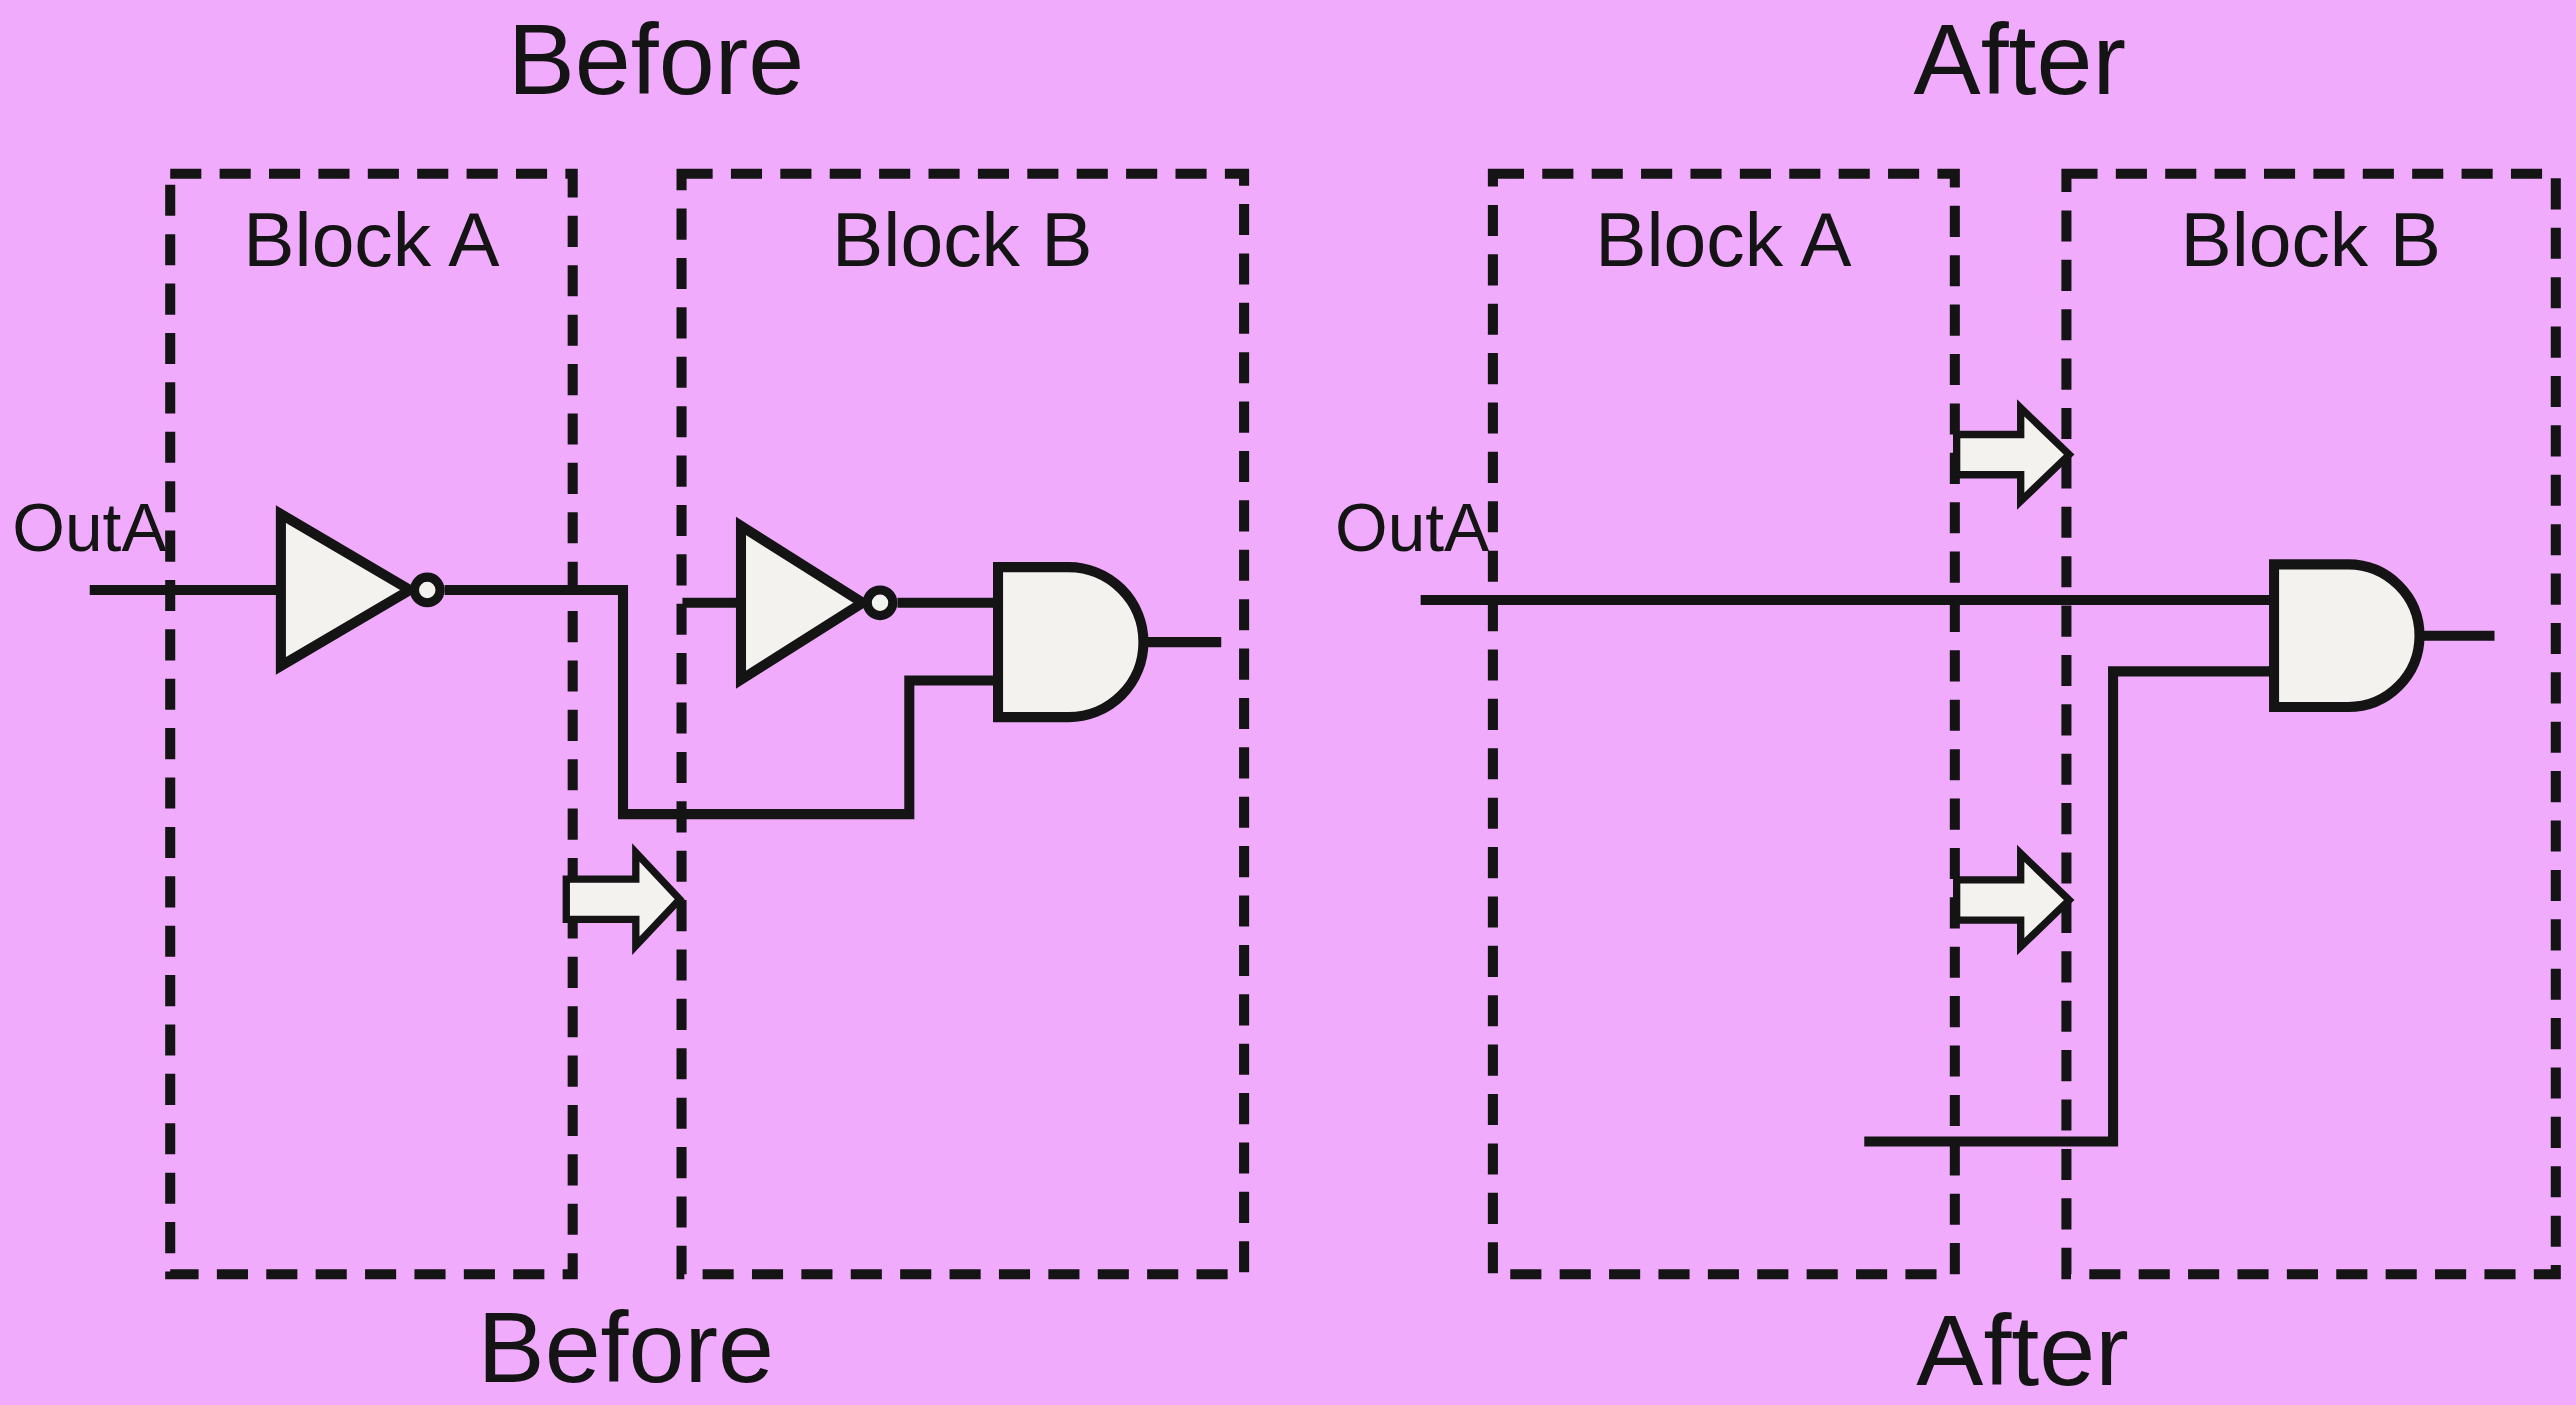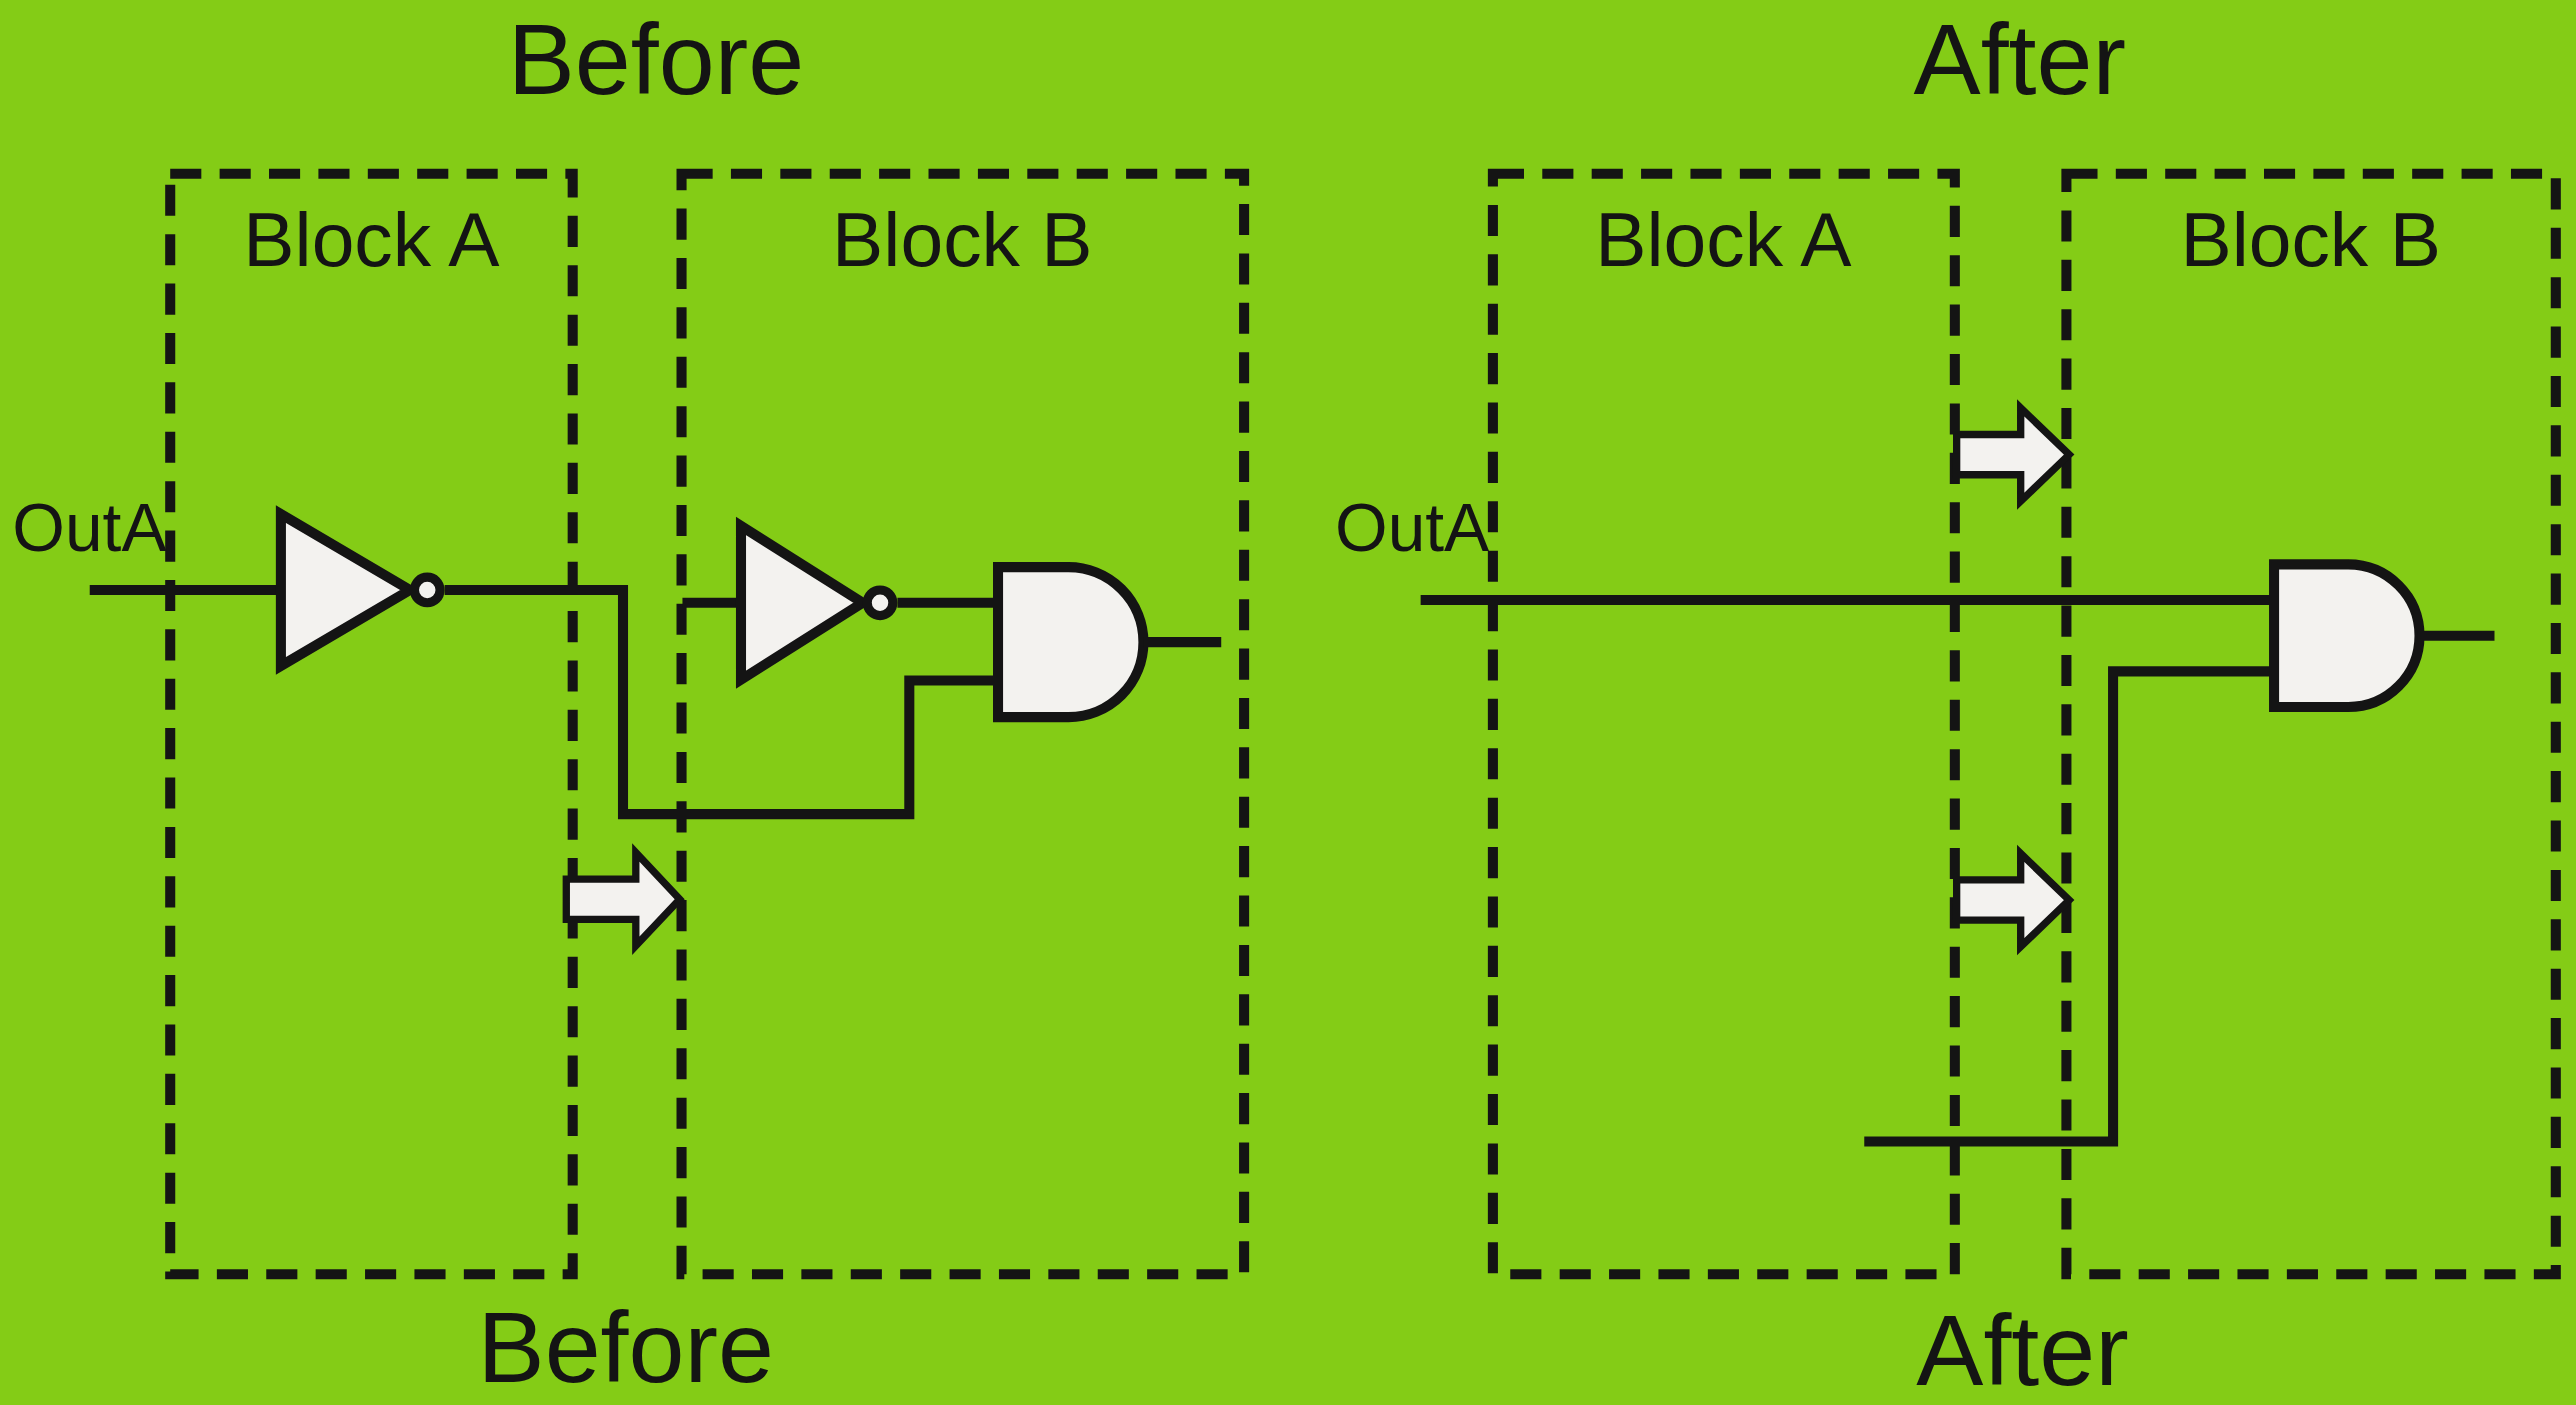--- a/index.html
+++ b/index.html
@@ -3,21 +3,21 @@
 <meta charset="utf-8">
 <style>
   html, body {
     margin: 0;
     padding: 0;
     background: #f3f2ef;
   }
   .stage {
     width: 2576px;
     height: 1405px;
-    background: #84cc16;
+    background: #f0abfc;
     position: relative;
     overflow: hidden;
   }
   svg.diagram {
     display: block;
     width: 2576px;
     height: 1405px;
   }
   text {
     font-family: "Liberation Sans", "DejaVu Sans", sans-serif;

